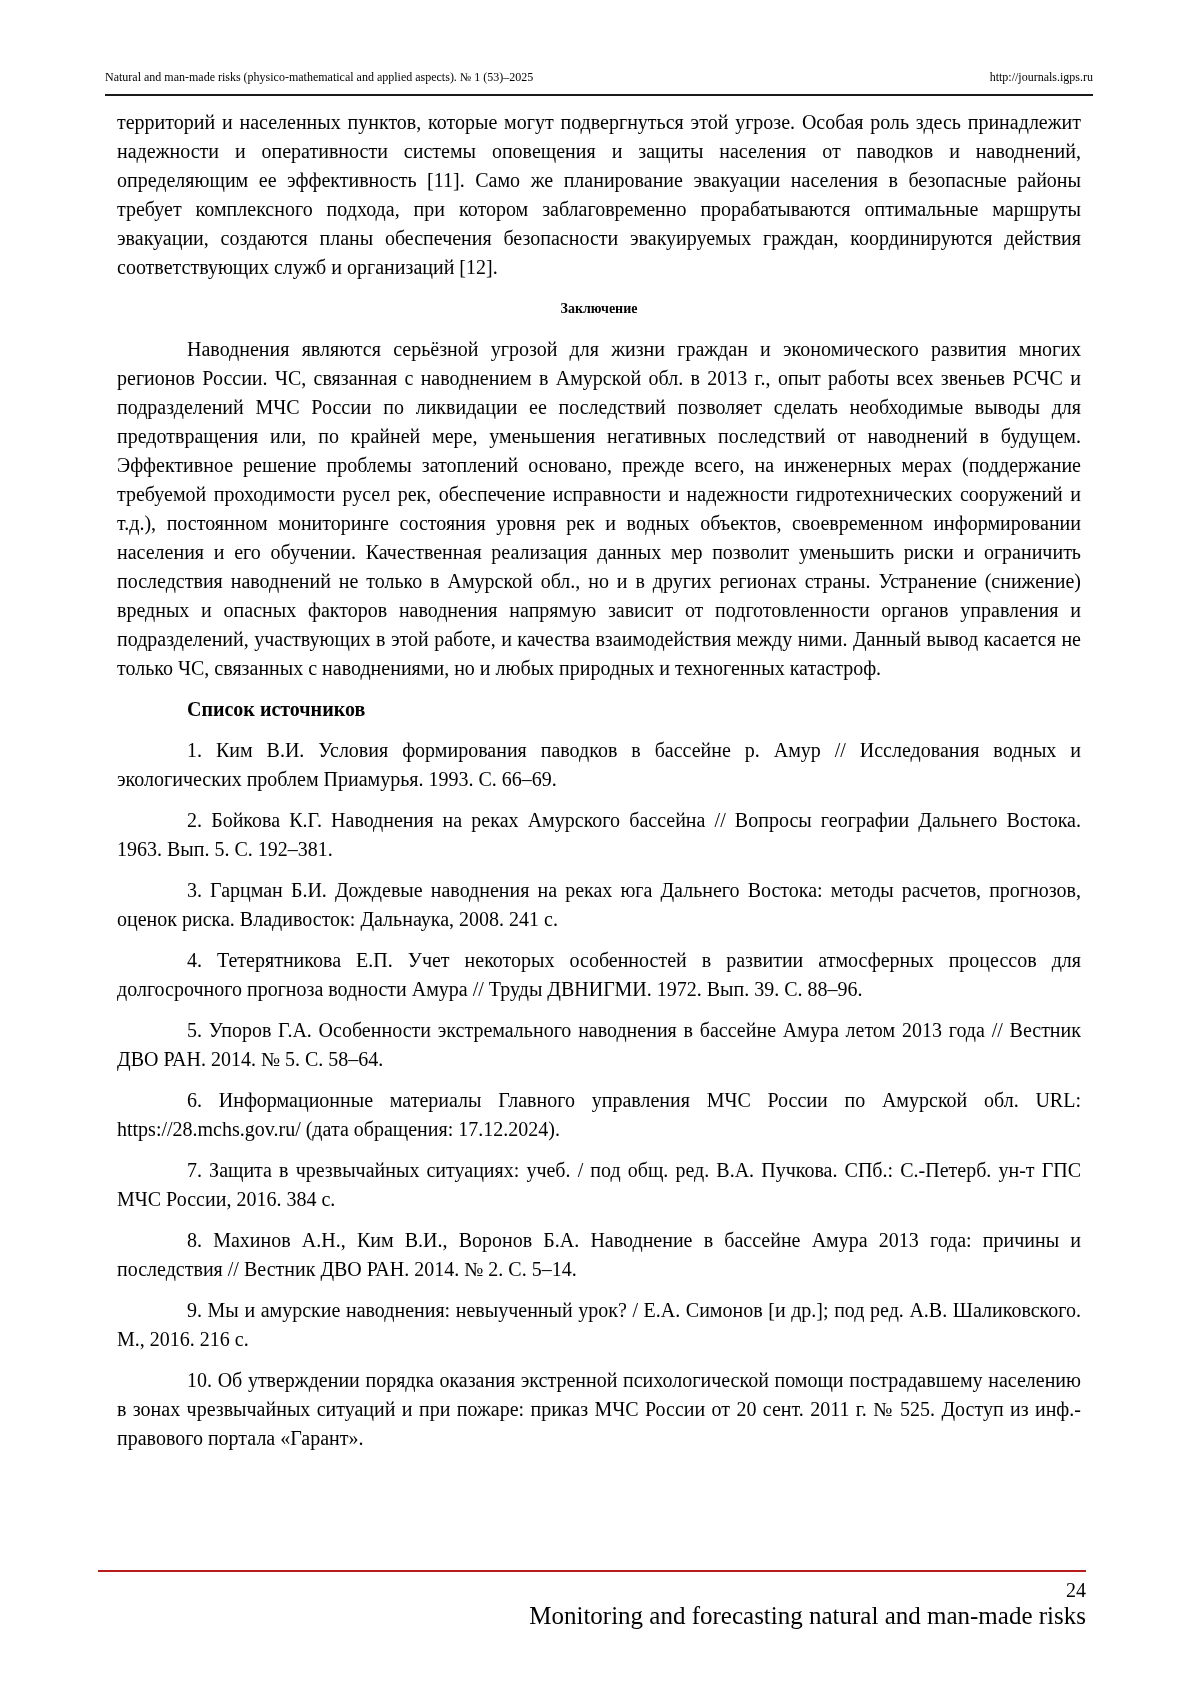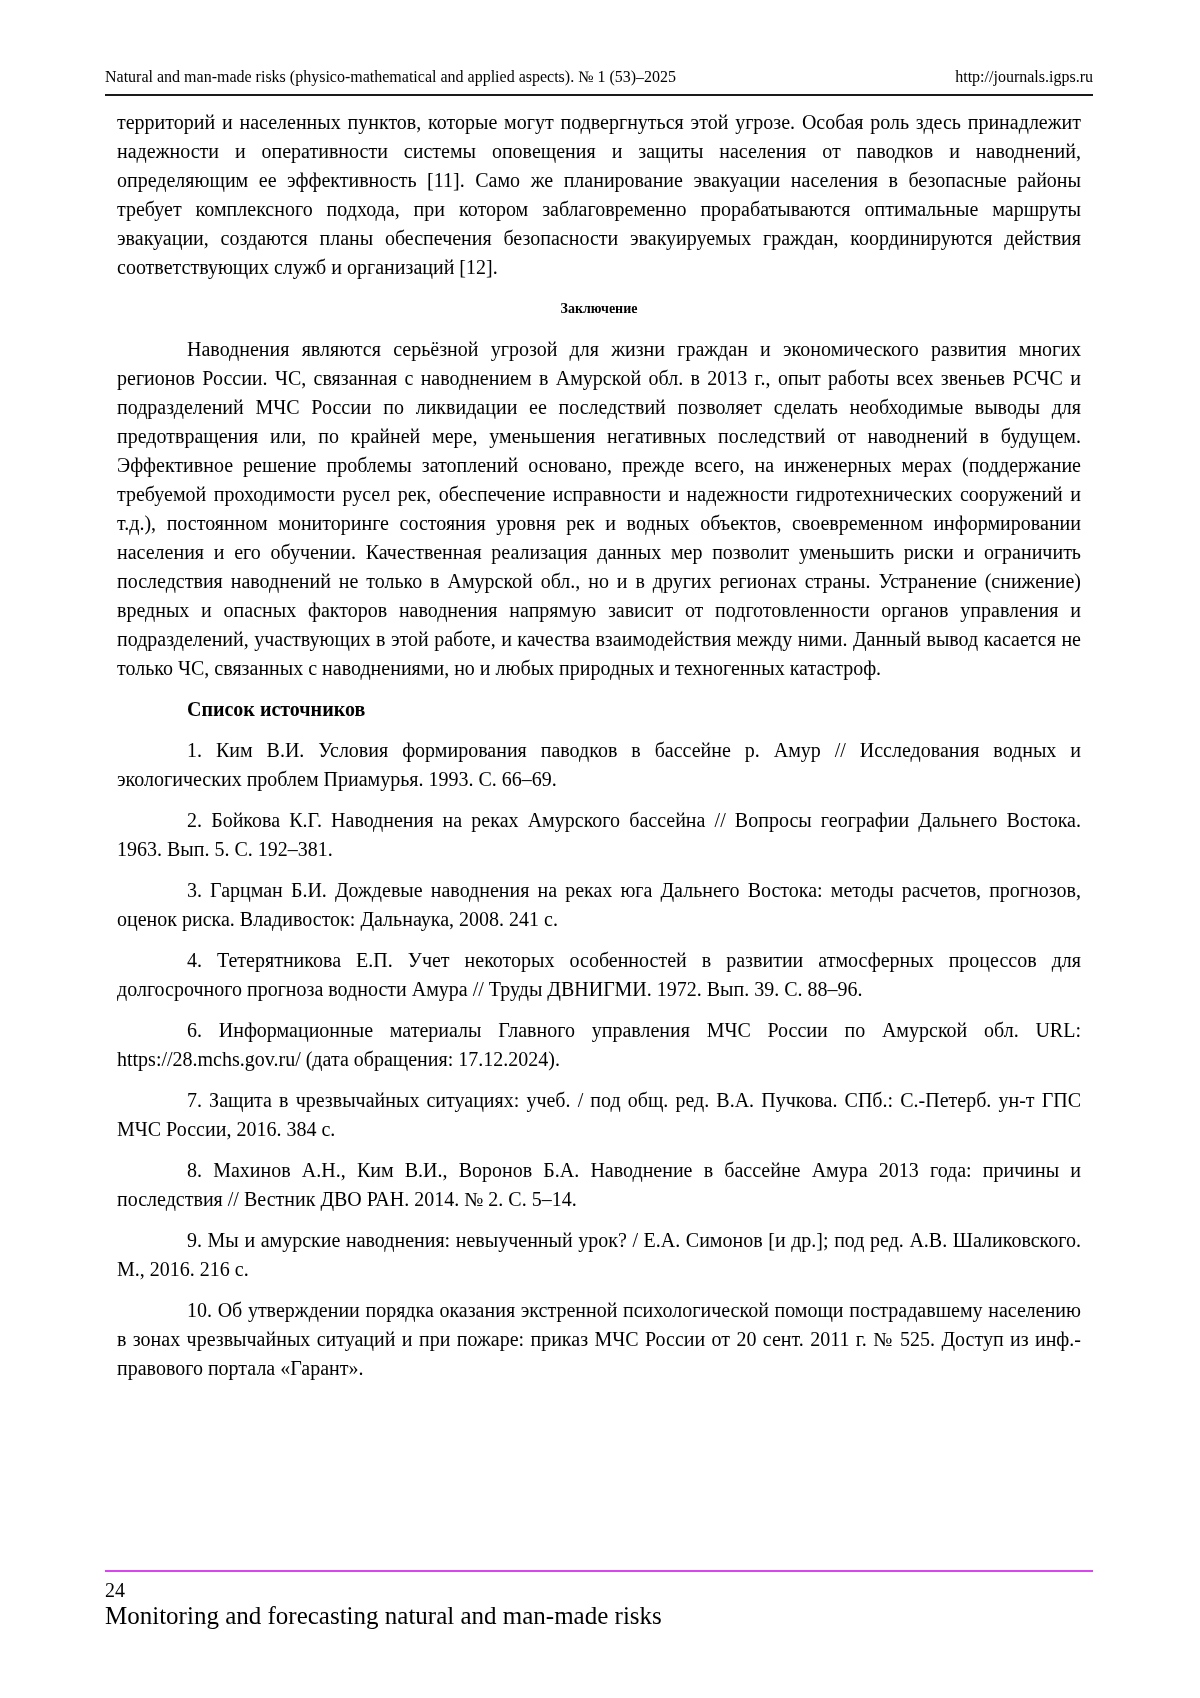--- a/index.html
+++ b/index.html
@@ -23,21 +23,21 @@
     top: 0;
     width: 988px;
   }
   .header {
     display: flex;
     justify-content: space-between;
     align-items: baseline;
     padding-top: 66px;
     padding-bottom: 6px;
     border-bottom: 2px solid #1a1a1a;
-    font-size: 16px;
+    font-size: 12px;
     line-height: 22px;
     gap: 28px;
   }
   .header .jtitle { text-align: left; }
   .header .jurl   { text-align: right; white-space: nowrap; font-family: Liberation Serif, serif; }
   .bodytext {
     margin-top: 11px;
     font-size: 20px;
     line-height: 29px;
     text-align: justify;
@@ -52,25 +52,25 @@
   }
   .p-indent { text-indent: 70px; }
   .h-refs {
     margin-top: 52px;
     text-indent: 70px;
     font-weight: bold;
     text-align: left;
   }
   .footer {
     position: absolute;
-    left: 105px;
+    left: 98px;
     top: 1570px;
     width: 988px;
-    border-top: 2px solid #d946ef;
-    text-align: left;
+    border-top: 2px solid #b91c1c;
+    text-align: right;
   }
   .footer .pnum {
     margin-top: 5px;
     font-size: 20px;
     line-height: 26px;
   }
   .footer .running {
     font-size: 25px;
     line-height: 26px;
   }
@@ -92,20 +92,21 @@
       <p class="h-conclusion">Заключение</p>
 
       <p class="p-indent">Наводнения являются серьёзной угрозой для жизни граждан и экономического развития многих регионов России. ЧС, связанная с наводнением в Амурской обл. в 2013 г., опыт работы всех звеньев РСЧС и подразделений МЧС России по ликвидации ее последствий позволяет сделать необходимые выводы для предотвращения или, по крайней мере, уменьшения негативных последствий от наводнений в будущем. Эффективное решение проблемы затоплений основано, прежде всего, на инженерных мерах (поддержание требуемой проходимости русел рек, обеспечение исправности и надежности гидротехнических сооружений и т.д.), постоянном мониторинге состояния уровня рек и водных объектов, своевременном информировании населения и его обучении. Качественная реализация данных мер позволит уменьшить риски и ограничить последствия наводнений не только в Амурской обл., но и в других регионах страны. Устранение (снижение) вредных и опасных факторов наводнения напрямую зависит от подготовленности органов управления и подразделений, участвующих в этой работе, и качества взаимодействия между ними. Данный вывод касается не только ЧС, связанных с наводнениями, но и любых природных и техногенных катастроф.</p>
 
       <p class="h-refs">Список источников</p>
 
       <p class="p-indent">1. Ким В.И. Условия формирования паводков в бассейне р. Амур // Исследования водных и экологических проблем Приамурья. 1993. С. 66–69.</p>
       <p class="p-indent">2. Бойкова К.Г. Наводнения на реках Амурского бассейна // Вопросы географии Дальнего Востока. 1963. Вып. 5. С. 192–381.</p>
       <p class="p-indent">3. Гарцман Б.И. Дождевые наводнения на реках юга Дальнего Востока: методы расчетов, прогнозов, оценок риска. Владивосток: Дальнаука, 2008. 241 с.</p>
       <p class="p-indent">4. Тетерятникова Е.П. Учет некоторых особенностей в развитии атмосферных процессов для долгосрочного прогноза водности Амура // Труды ДВНИГМИ. 1972. Вып. 39. С. 88–96.</p>
+      <p class="p-indent">5. Упоров Г.А. Особенности экстремального наводнения в бассейне Амура летом 2013 года // Вестник ДВО РАН. 2014. № 5. С. 58–64.</p>
       <p class="p-indent">6. Информационные материалы Главного управления МЧС России по Амурской обл. URL: https://28.mchs.gov.ru/ (дата обращения: 17.12.2024).</p>
       <p class="p-indent">7. Защита в чрезвычайных ситуациях: учеб. / под общ. ред. В.А. Пучкова. СПб.: С.-Петерб. ун-т ГПС МЧС России, 2016. 384 с.</p>
       <p class="p-indent">8. Махинов А.Н., Ким В.И., Воронов Б.А. Наводнение в бассейне Амура 2013 года: причины и последствия // Вестник ДВО РАН. 2014. № 2. С. 5–14.</p>
       <p class="p-indent">9. Мы и амурские наводнения: невыученный урок? / Е.А. Симонов [и др.]; под ред. А.В. Шаликовского. М., 2016. 216 с.</p>
       <p class="p-indent">10. Об утверждении порядка оказания экстренной психологической помощи пострадавшему населению в зонах чрезвычайных ситуаций и при пожаре: приказ МЧС России от 20 сент. 2011 г. № 525. Доступ из инф.-правового портала «Гарант».</p>
     </div>
 
   </div>
 
   <div class="footer">

